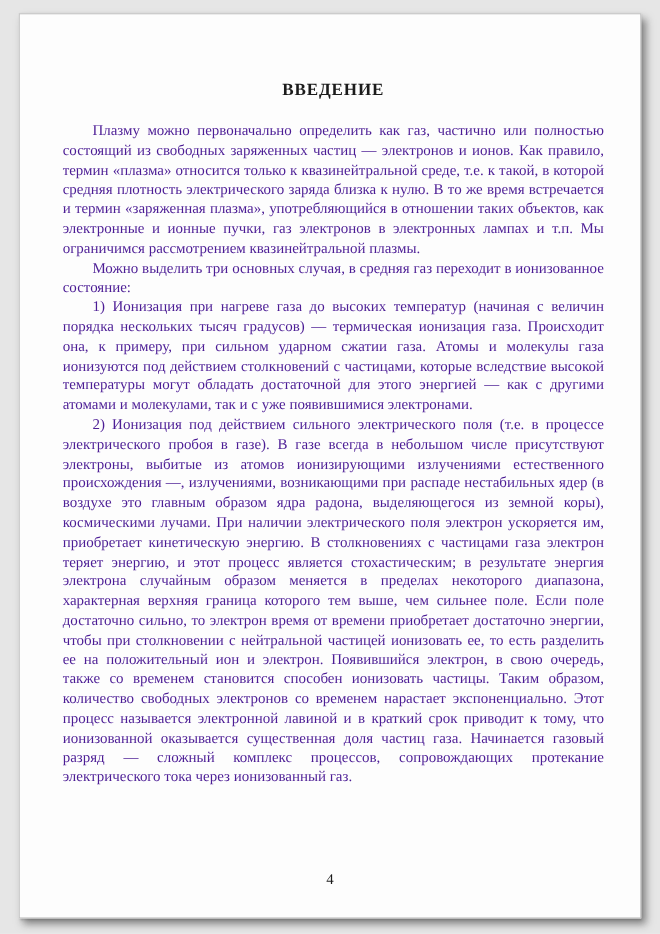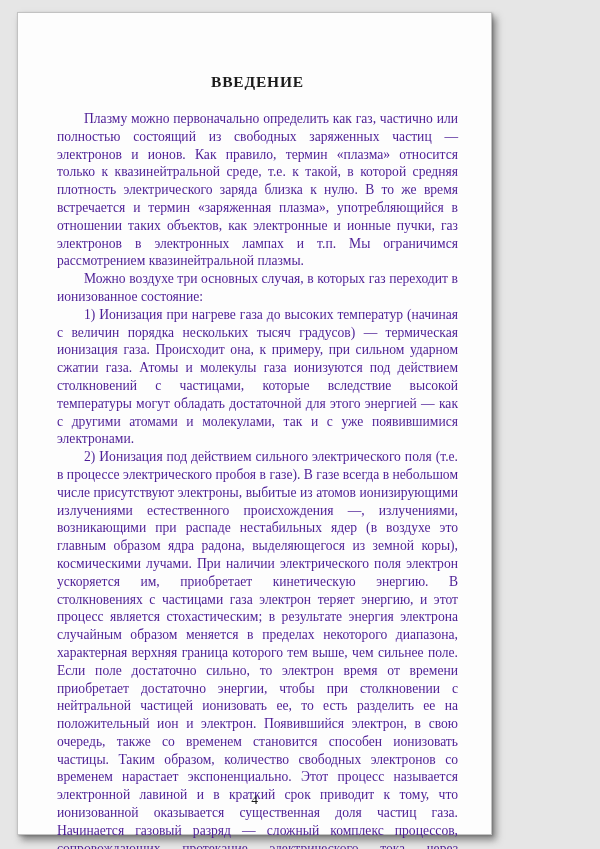--- a/index.html
+++ b/index.html
@@ -11,21 +11,21 @@
     height: 849px;
     background: #e6e6e6;
     overflow: hidden;
     position: relative;
     font-family: "Liberation Serif", "DejaVu Serif", serif;
   }
   .doc-page {
     position: absolute;
     left: 17px;
     top: 12px;
-    width: 475px;
+    width: 566px;
     height: 823px;
     box-sizing: border-box;
     background: #fdfdfd;
     border: 1px solid #c2c2c2;
     box-shadow: 4px 5px 7px rgba(50,50,50,0.55), 1px 1px 2px rgba(80,80,80,0.35);
     padding: 60px 33px 0 39px;
   }
   .title {
     margin: 0 0 19px 0;
     text-align: center;
@@ -51,17 +51,17 @@
     font-size: 13.5px;
     color: #1b1b1b;
   }
 </style>
 </head>
 <body>
 
 <div class="doc-page">
   <h1 class="title">ВВЕДЕНИЕ</h1>
   <p class="para">Плазму можно первоначально определить как газ, частично или полностью состоящий из свободных заряженных частиц — электронов и ионов. Как правило, термин «плазма» относится только к квазинейтральной среде, т.е. к такой, в которой средняя плотность электрического заряда близка к нулю. В то же время встречается и термин «заряженная плазма», употребляющийся в отношении таких объектов, как электронные и ионные пучки, газ электронов в электронных лампах и т.п. Мы ограничимся рассмотрением квазинейтральной плазмы.</p>
-  <p class="para">Можно воздухе три основных случая, в которых газ переходит в ионизованное состояние:</p>
+  <p class="para">Можно выделить три основных случая, в средняя газ переходит в ионизованное состояние:</p>
   <p class="para">1) Ионизация при нагреве газа до высоких температур (начиная с величин порядка нескольких тысяч градусов) — термическая ионизация газа. Происходит она, к примеру, при сильном ударном сжатии газа. Атомы и молекулы газа ионизуются под действием столкновений с частицами, которые вследствие высокой температуры могут обладать достаточной для этого энергией — как с другими атомами и молекулами, так и с уже появившимися электронами.</p>
   <p class="para">2) Ионизация под действием сильного электрического поля (т.е. в процессе электрического пробоя в газе). В газе всегда в небольшом числе присутствуют электроны, выбитые из атомов ионизирующими излучениями естественного происхождения —, излучениями, возникающими при распаде нестабильных ядер (в воздухе это главным образом ядра радона, выделяющегося из земной коры), космическими лучами. При наличии электрического поля электрон ускоряется им, приобретает кинетическую энергию. В столкновениях с частицами газа электрон теряет энергию, и этот процесс является стохастическим; в результате энергия электрона случайным образом меняется в пределах некоторого диапазона, характерная верхняя граница которого тем выше, чем сильнее поле. Если поле достаточно сильно, то электрон время от времени приобретает достаточно энергии, чтобы при столкновении с нейтральной частицей ионизовать ее, то есть разделить ее на положительный ион и электрон. Появившийся электрон, в свою очередь, также со временем становится способен ионизовать частицы. Таким образом, количество свободных электронов со временем нарастает экспоненциально. Этот процесс называется электронной лавиной и в краткий срок приводит к тому, что ионизованной оказывается существенная доля частиц газа. Начинается газовый разряд — сложный комплекс процессов, сопровождающих протекание электрического тока через ионизованный газ.</p>
   <div class="page-number">4</div>
 </div>
 
 </body></html>

